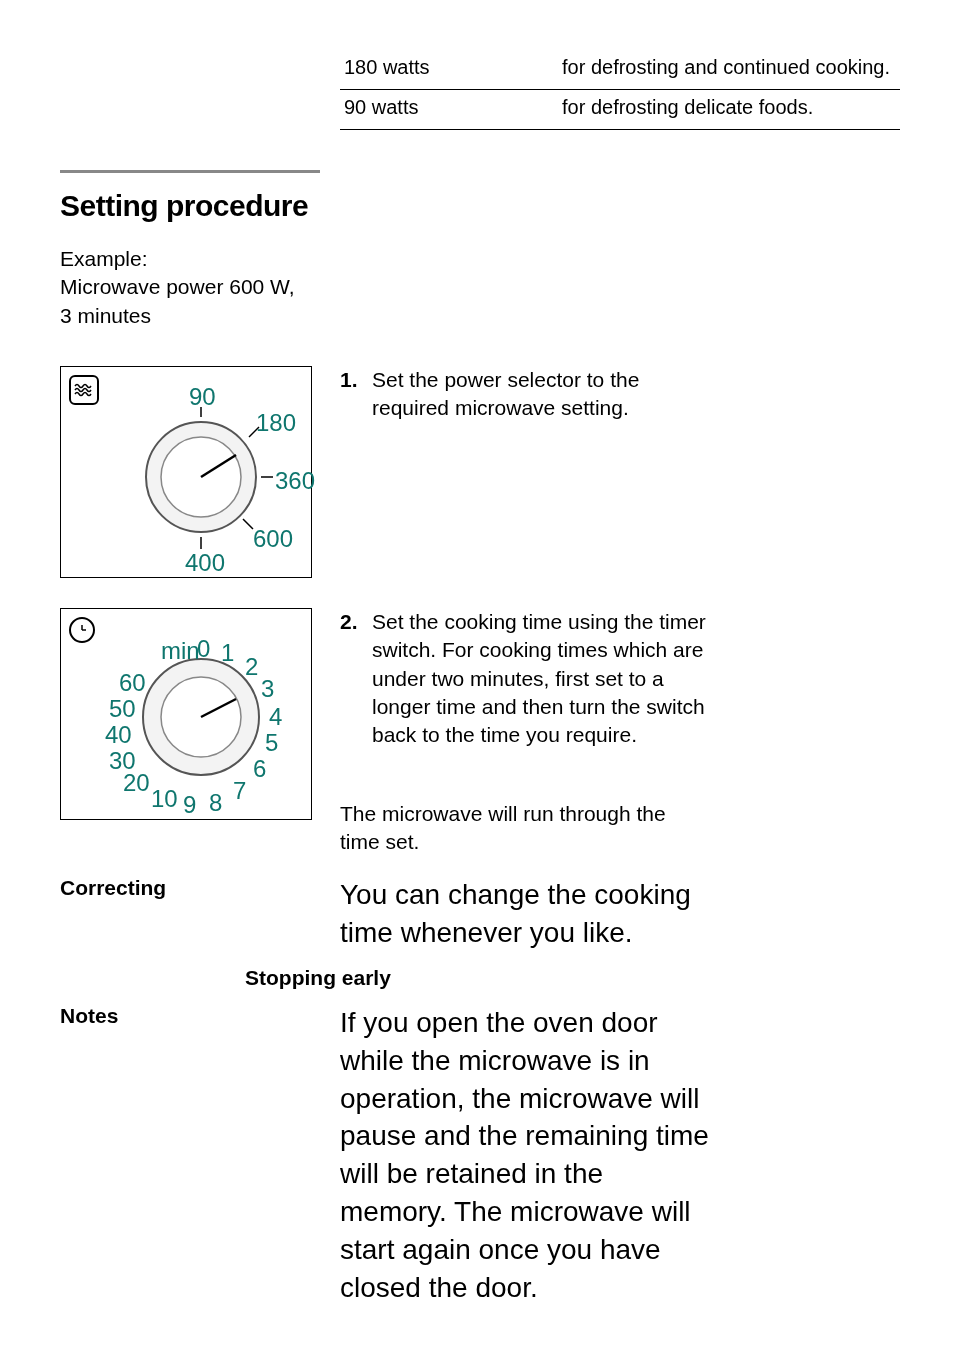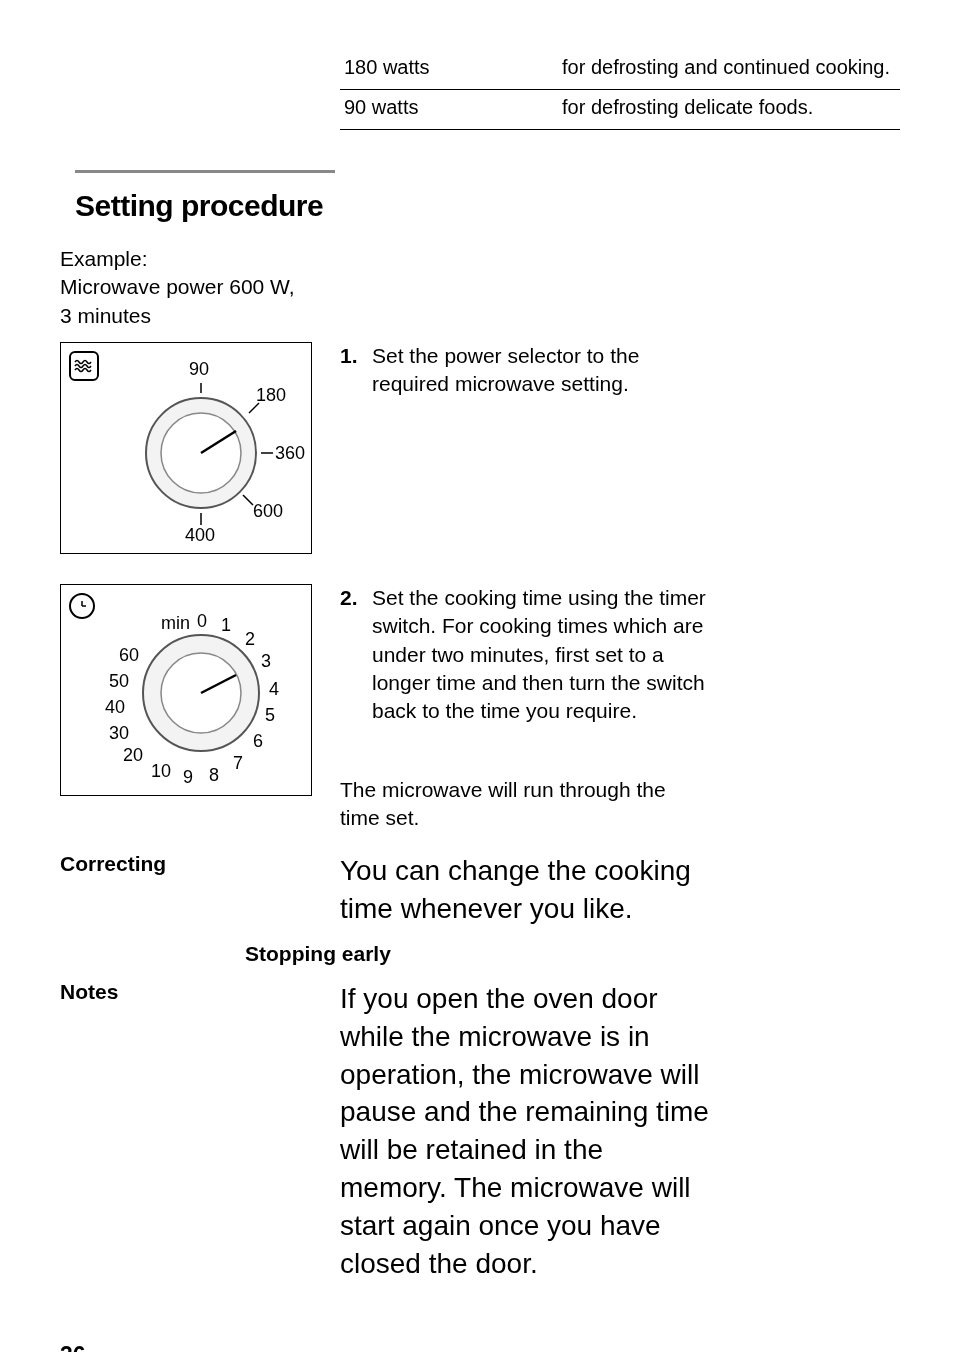--- a/index.html
+++ b/index.html
@@ -29,26 +29,25 @@
   .wtable td:first-child { width: 210px; }
   .htitle {
     font-size: 30px;
     font-weight: bold;
     border-top: 3px solid #888;
     padding-top: 16px;
     margin-top: 40px;
     margin-bottom: 22px;
     width: 260px;
     letter-spacing: -0.5px;
-    margin-left: 15px;
   }
   .example {
     font-size: 21px;
     line-height: 1.35;
-    margin-bottom: 12px;
+    margin-bottom: 36px;
   }
   .row {
     display: flex;
     align-items: flex-start;
     margin-bottom: 20px;
   }
   .figcol {
     width: 280px;
     flex: 0 0 280px;
   }
@@ -94,22 +93,22 @@
     line-height: 1.35;
   }
   .pagenum {
     font-weight: bold;
     font-size: 23px;
     margin-top: 60px;
   }
   .dial-label {
     position:absolute;
     font-family: Arial, sans-serif;
-    font-size: 18px;
-    color:#000000;
+    font-size: 24px;
+    color:#0f766e;
   }
 </style>
 </head>
 <body>
 
 <div class="page">
 
   <table class="wtable">
     <tbody>
         <tr>

